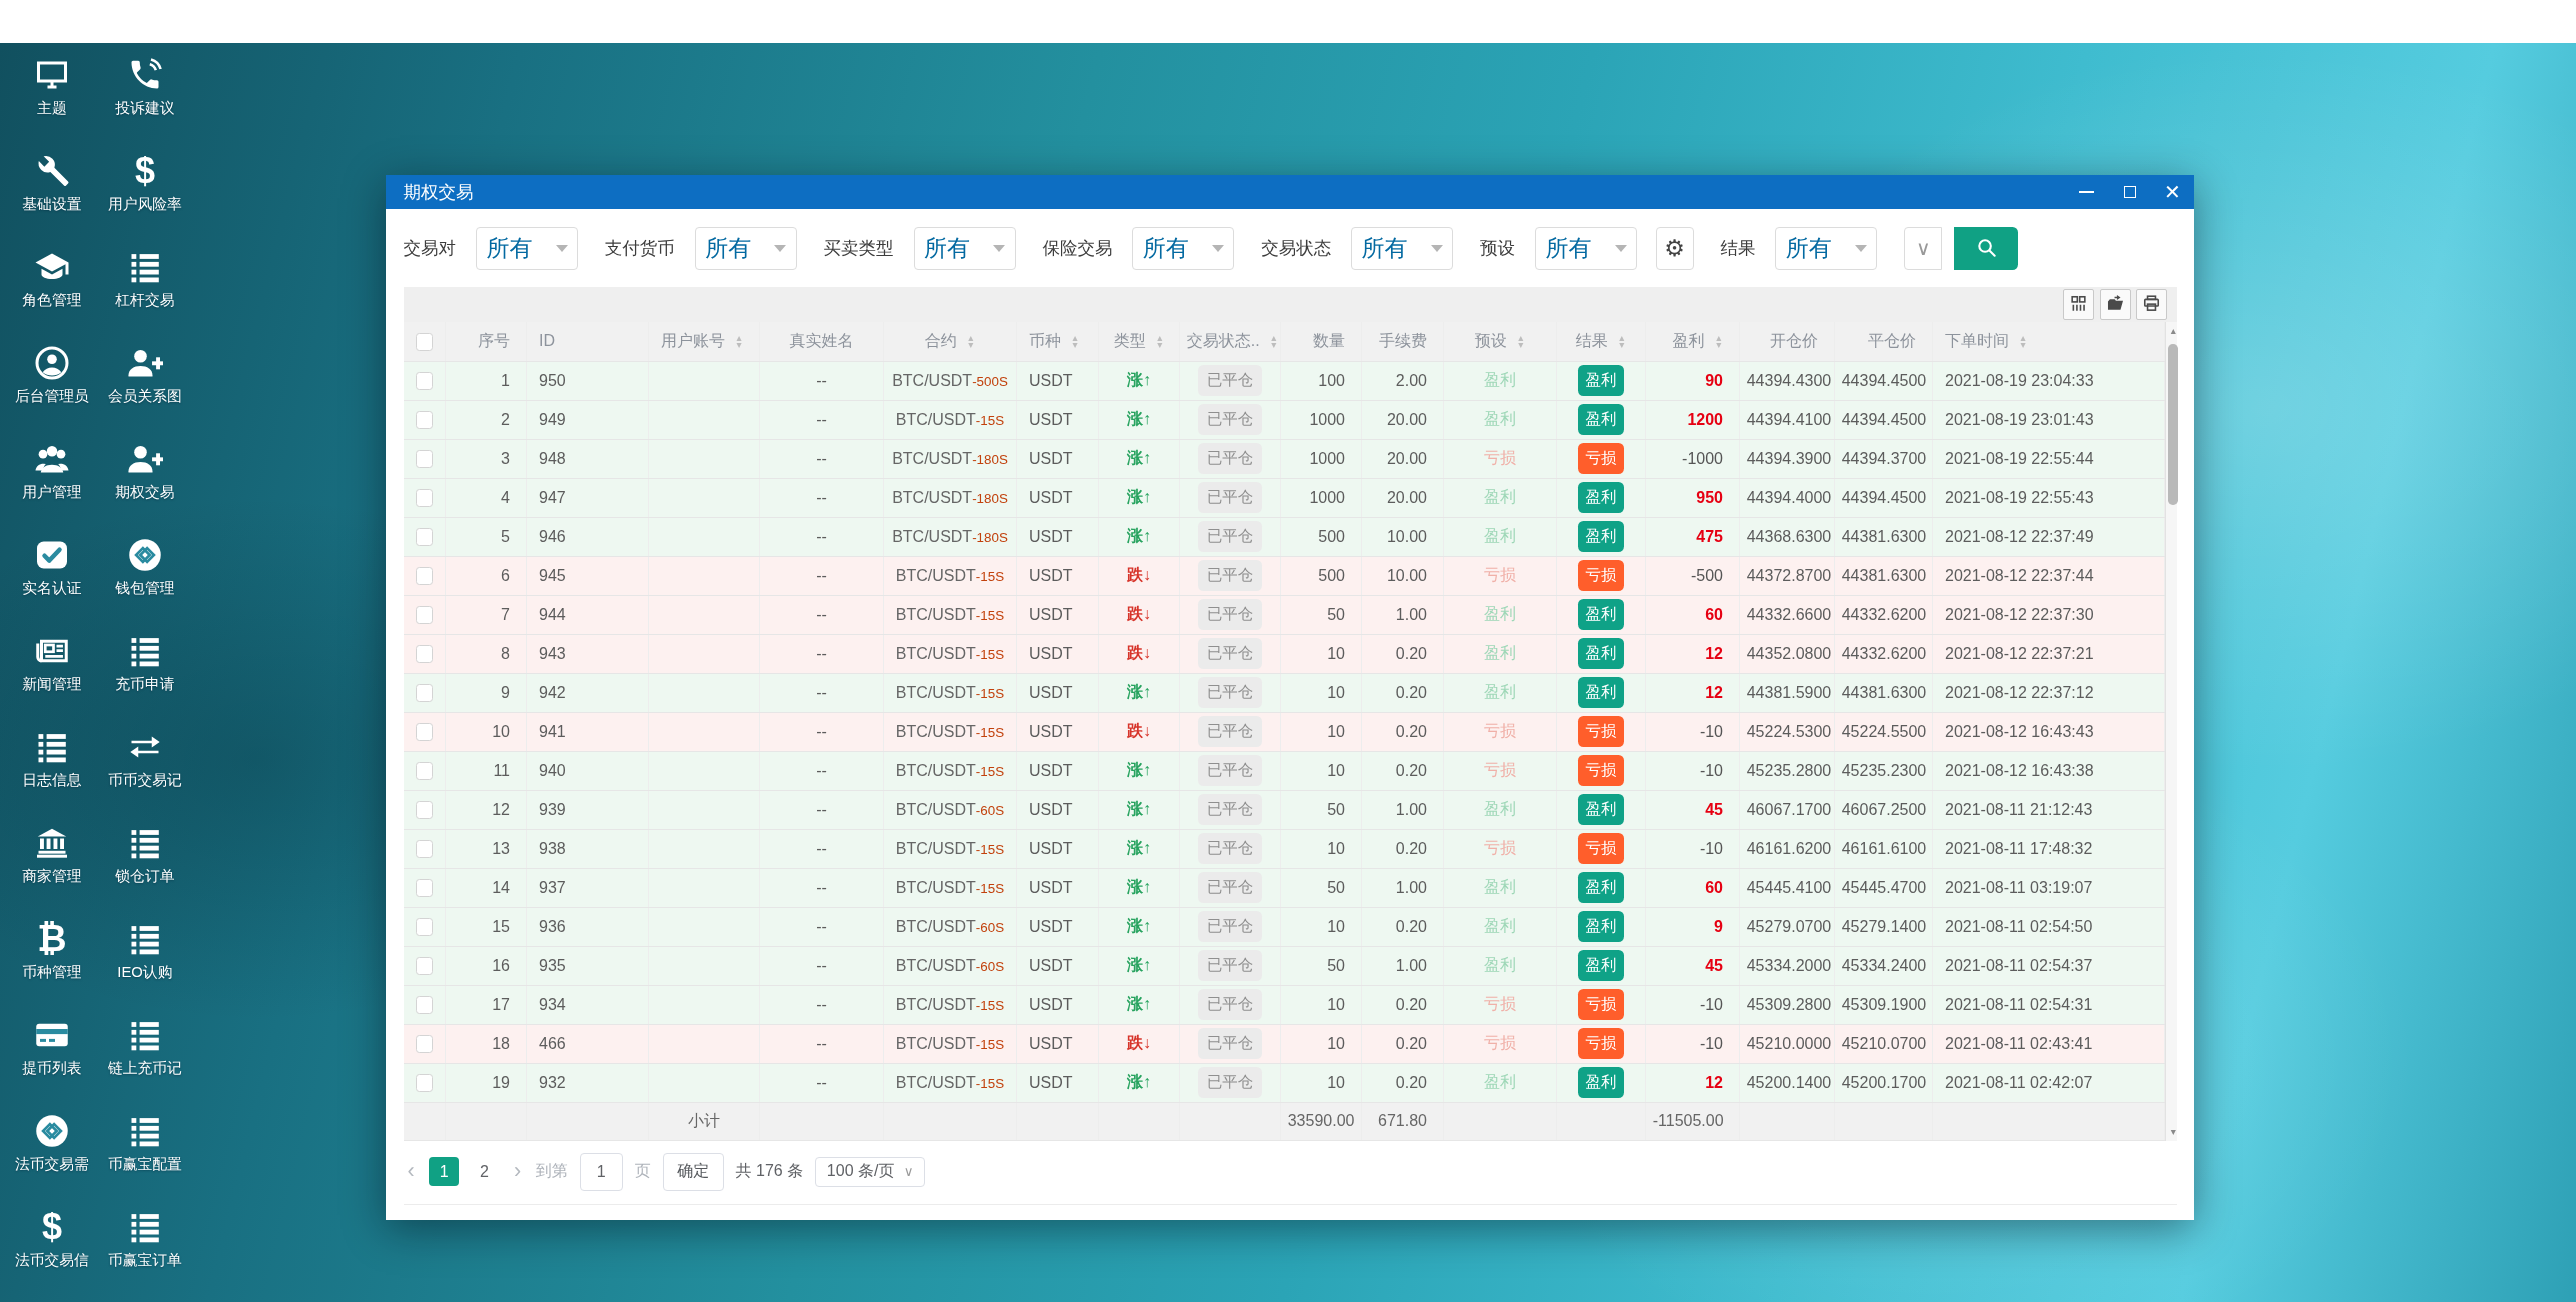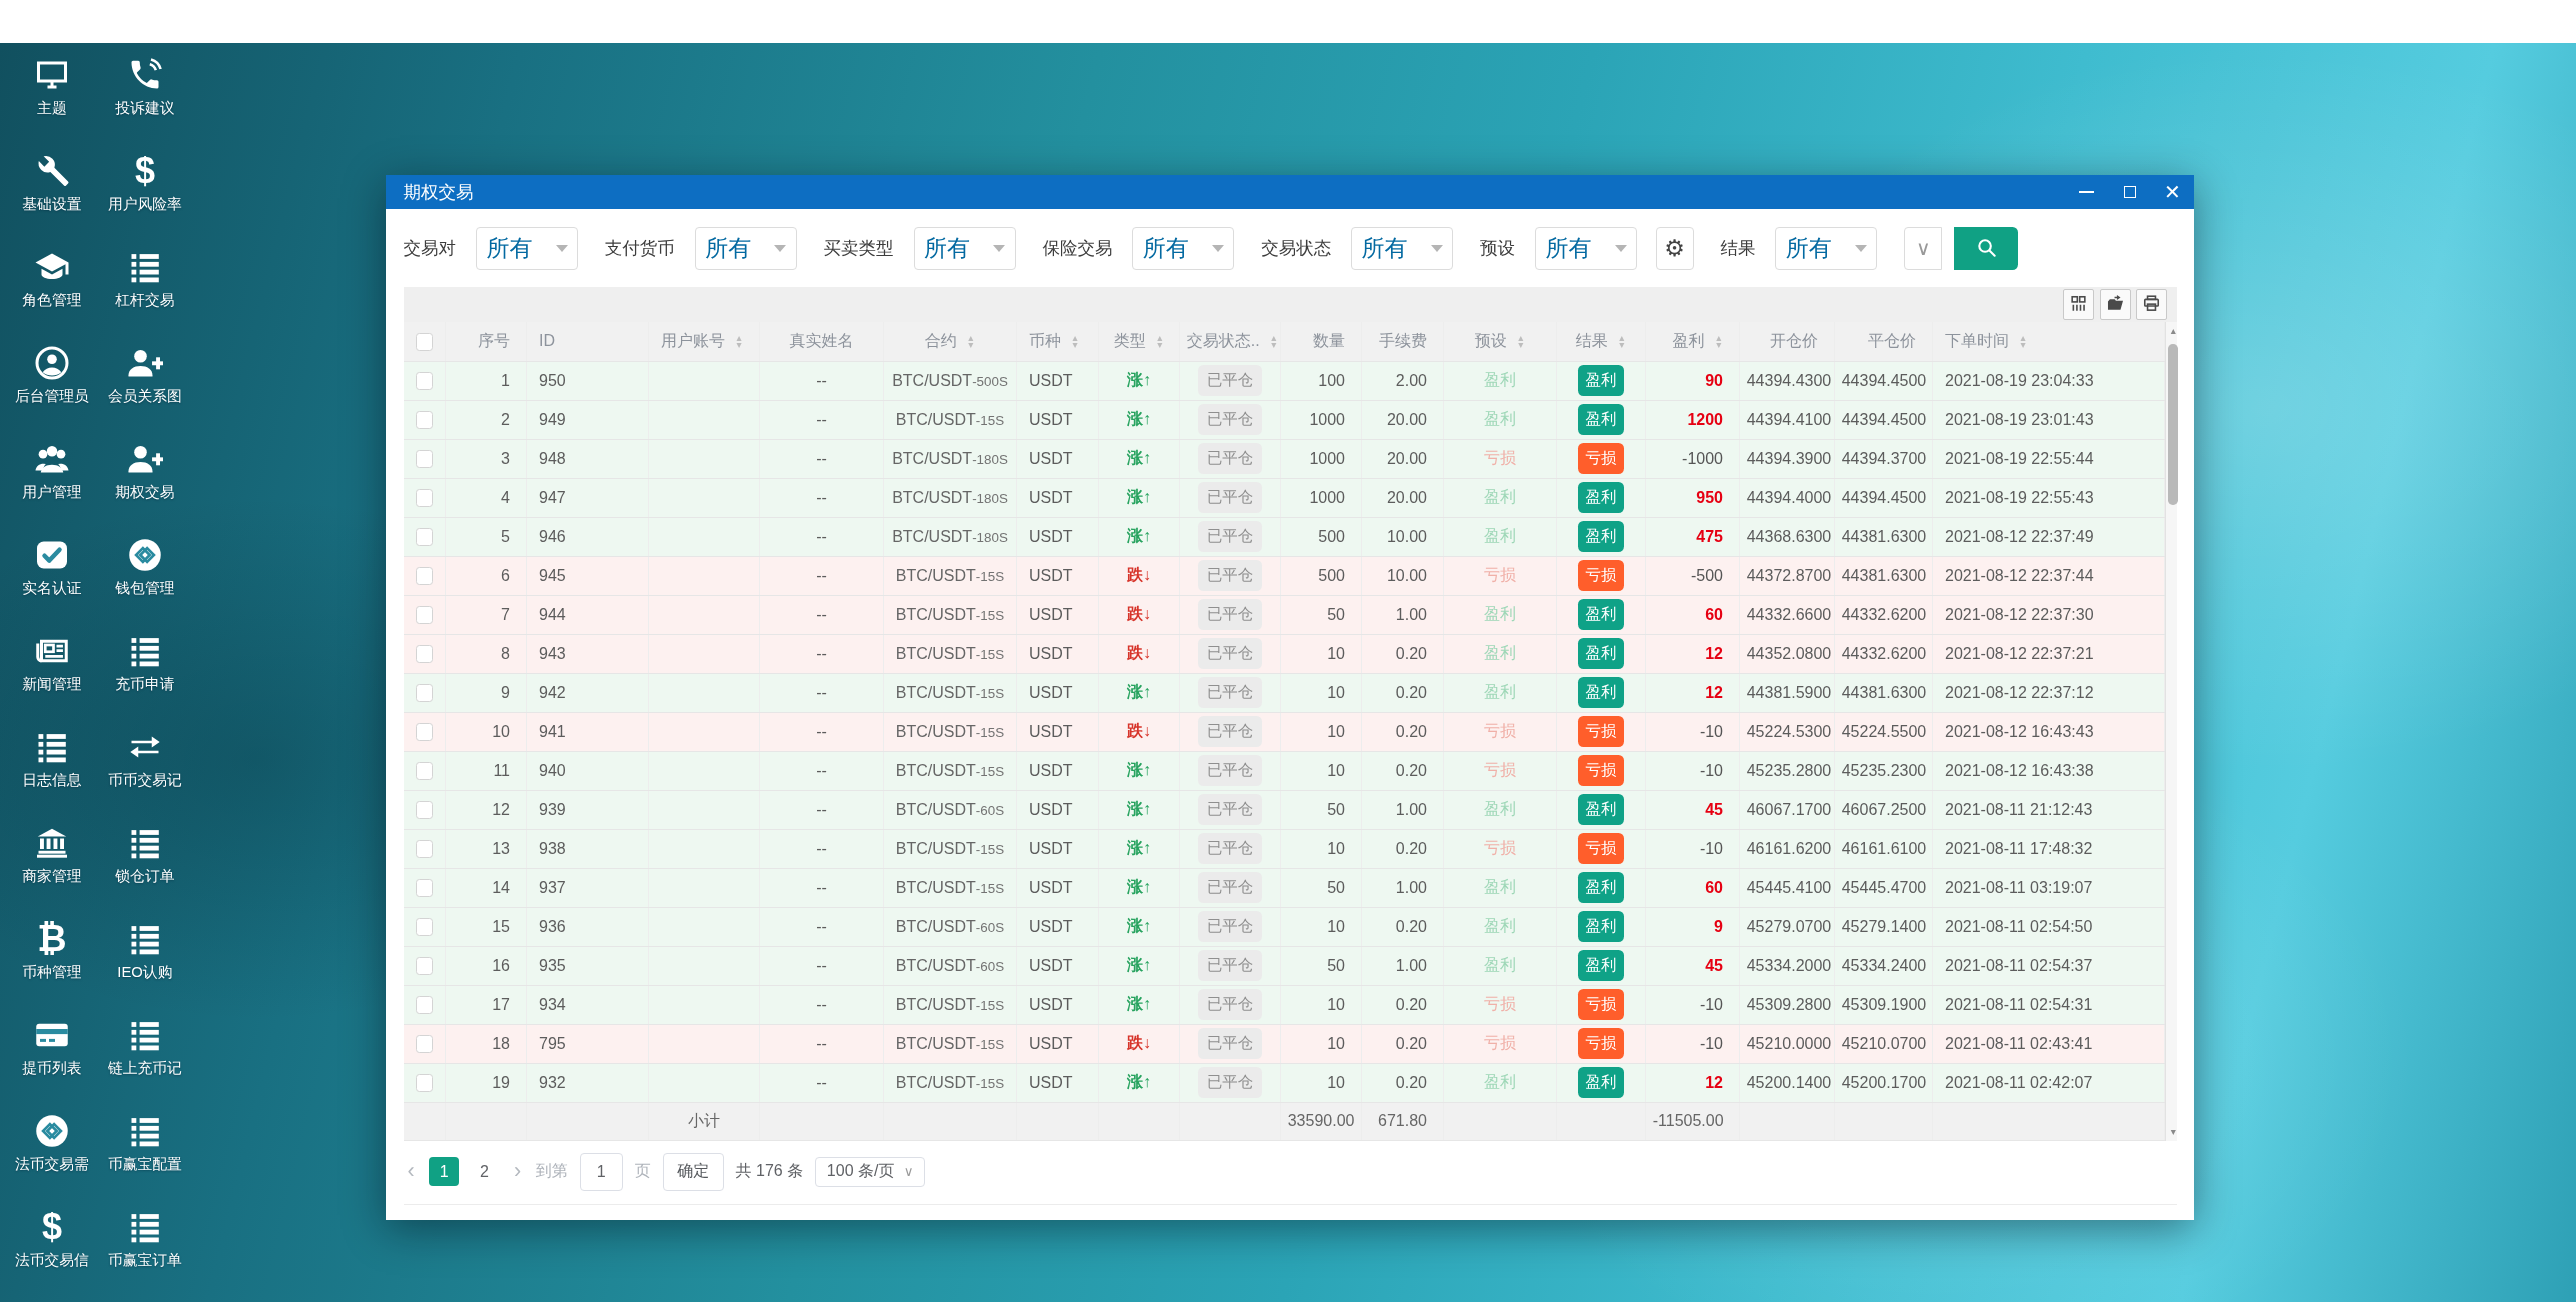--- a/index.html
+++ b/index.html
@@ -61,21 +61,21 @@
     white-space:nowrap; padding:0 6.7px; height:39px; }
   th { background:#f1f1f1; color:#8d939c; font-weight:400; font-size:16px; }
   td { color:#5c5c5c; }
   .al { text-align:left; padding-left:12px; } .ar { text-align:right; padding-right:16px; } .ac { text-align:center; }
   tr.row-up td { background:#eef8f1; }
   tr.row-down td { background:#fdf1f0; }
   .cb { display:inline-block; width:17.5px; height:17.5px; background:#fff; border:1.3px solid #d4d4d4;
     border-radius:3.4px; vertical-align:middle; cursor:pointer; }
   .sort { display:inline-flex; flex-direction:column; margin-left:5.4px; vertical-align:middle;
     font-size:8.7px; line-height:.78; color:#bdbdbd; cursor:pointer; }
-  .contract-base { color:#666; } .contract-period { color:#737373; font-size:13.4px; }
+  .contract-base { color:#666; } .contract-period { color:#c2410c; font-size:13.4px; }
   .type-up { color:#27a35f; font-weight:700; } .type-down { color:#d7342a; font-weight:700; }
   .type-arrow { font-weight:400; }
   .badge-gray { display:inline-block; background:#ebebeb; color:#8f8f8f; font-size:15.4px;
     padding:4.7px 8.7px; border-radius:5.4px; }
   .badge-teal { display:inline-block; background:#0fa287; color:#fff; font-size:15.4px;
     padding:5.4px 7.4px; border-radius:5.4px; }
   .badge-orange { display:inline-block; background:#ff5e2b; color:#fff; font-size:15.4px;
     padding:5.4px 7.4px; border-radius:5.4px; }
   .preset-win { color:#9ed7b7; } .preset-lose { color:#f0b0a8; }
   .profit-pos { color:#e60012; font-weight:700; } .profit-neg { color:#555; }
@@ -920,21 +920,21 @@
                 <td class="ac"><span class="preset-lose">亏损</span></td>
                 <td class="ac"><span class="badge-orange">亏损</span></td>
                 <td class="ar"><span class="profit-neg">-10</span></td>
                 <td class="ar"><span>45309.2800</span></td>
                 <td class="ar"><span>45309.1900</span></td>
                 <td class="al"><span>2021-08-11 02:54:31</span></td>
               </tr>
               <tr class="row-down">
                 <td class="ac"><span class="cb"></span></td>
                 <td class="ar"><span>18</span></td>
-                <td class="al"><span>795</span></td>
+                <td class="al"><span>466</span></td>
                 <td class="al"><span></span></td>
                 <td class="ac"><span>--</span></td>
                 <td class="ac"><span class="contract-base">BTC/USDT</span><span class="contract-period">-15S</span></td>
                 <td class="al"><span>USDT</span></td>
                 <td class="ac"><span class="type-down">跌<span class="type-arrow">↓</span></span></td>
                 <td class="ac"><span class="badge-gray">已平仓</span></td>
                 <td class="ar"><span>10</span></td>
                 <td class="ar"><span>0.20</span></td>
                 <td class="ac"><span class="preset-lose">亏损</span></td>
                 <td class="ac"><span class="badge-orange">亏损</span></td>

